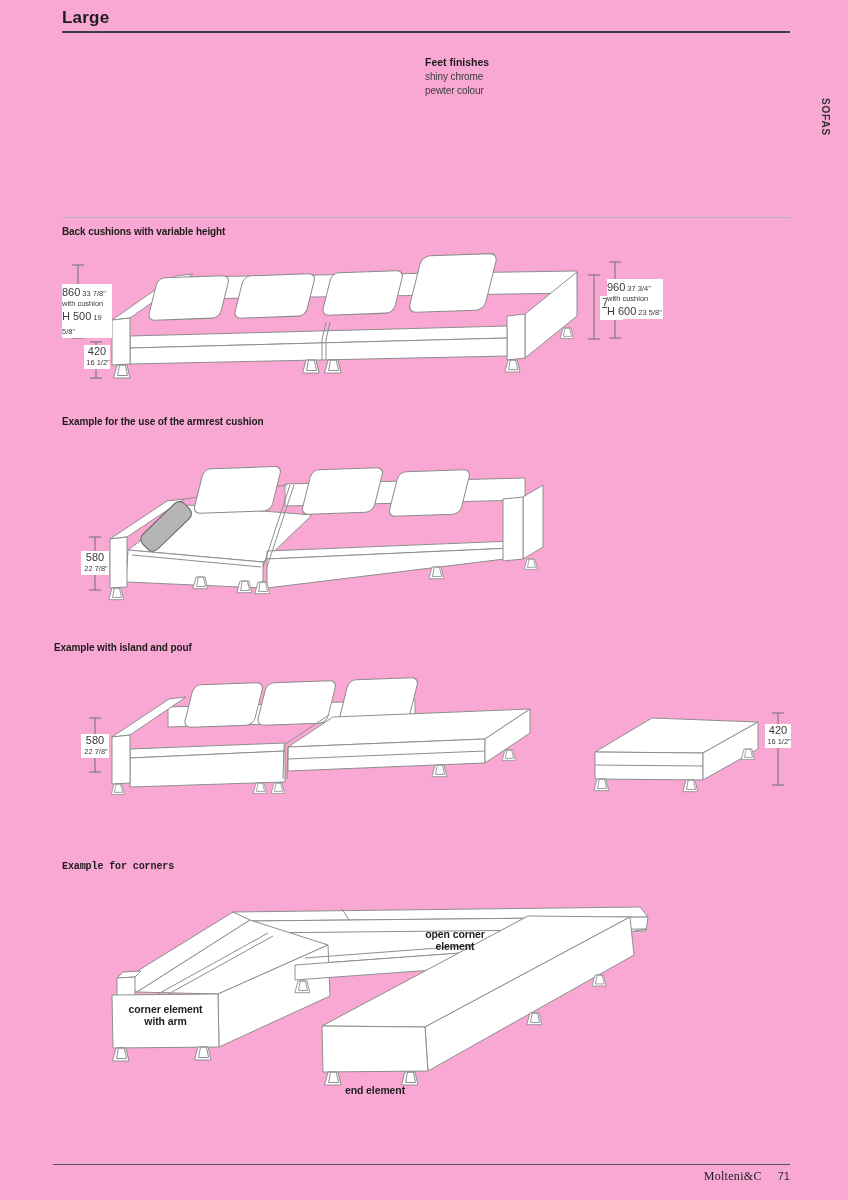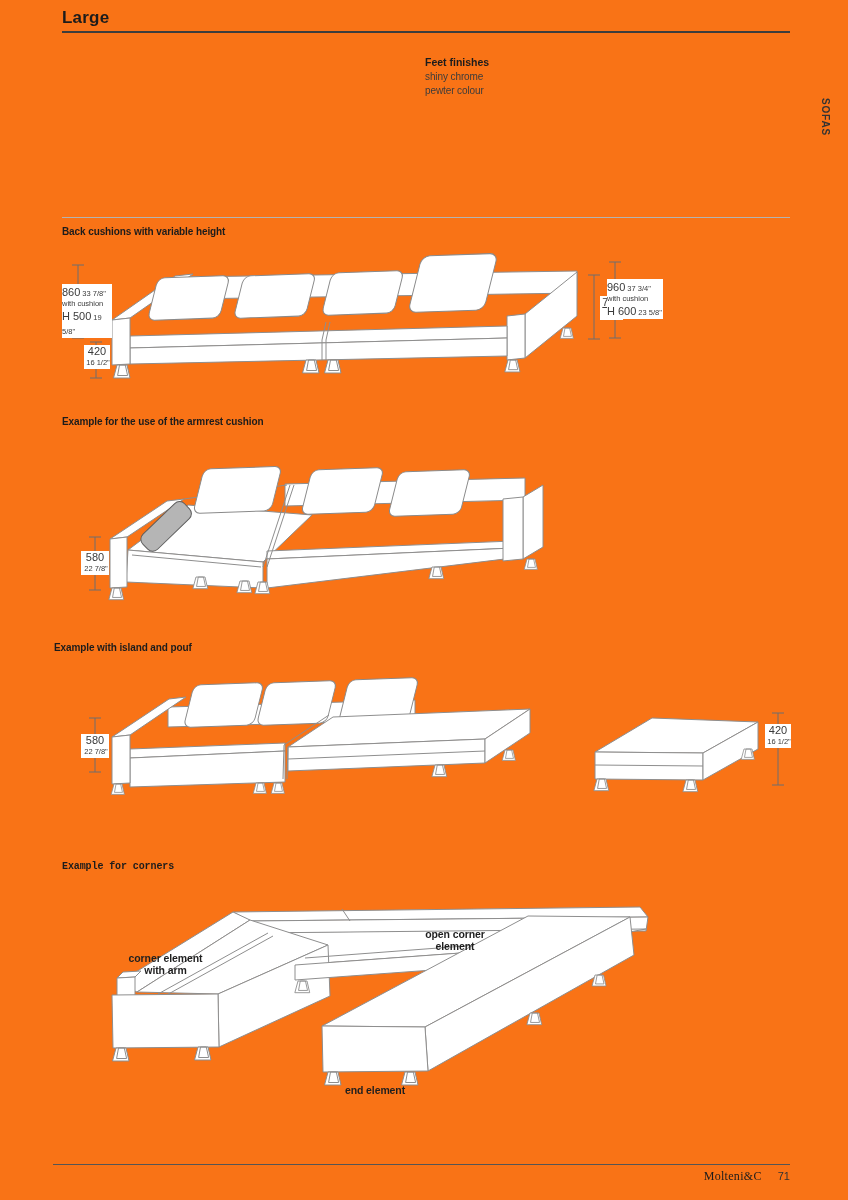--- a/index.html
+++ b/index.html
@@ -1,16 +1,16 @@
 <!DOCTYPE html>
 <html><head>
 <meta charset="utf-8">
 <style>
   html,body{margin:0;padding:0;background:#e8e8e8;}
-  #page{position:relative;width:848px;height:1200px;background:#f97316;overflow:hidden;
+  #page{position:relative;width:848px;height:1200px;background:#f9a8d4;overflow:hidden;
         font-family:"Liberation Sans", sans-serif;color:#222;}
   .abs{position:absolute;}
   .page-title{left:62px;top:8px;font-size:17px;font-weight:bold;letter-spacing:.2px;color:#1c1c1c;}
   .hrule{height:2px;background:#3d3d3d;}
   .thinrule{height:1px;background:#b3b3b3;}
   .note-h{font-size:10.5px;font-weight:bold;color:#1c1c1c;line-height:14.5px;}
   .note-t{font-size:10px;color:#3c3c3c;line-height:14.5px;letter-spacing:-0.1px;}
   .sec-h{font-size:10px;font-weight:bold;color:#1c1c1c;letter-spacing:-0.1px;}
   .vtab{left:820px;top:98px;width:16px;height:44px;}
   .vtab span{writing-mode:vertical-rl;font-size:10px;font-weight:bold;letter-spacing:.8px;color:#333;}
@@ -231,21 +231,21 @@
     <polygon class="fw" points="222,131 325,132 328,176 223,177"></polygon>
     <use href="#lg4" transform="translate(228,177)"></use>
     <use href="#lg4" transform="translate(305,177)"></use>
     <line class="ln" x1="242" y1="14" x2="250" y2="26"></line>
   </svg>
 
   <div class="abs flabel" style="left:405px;top:929px;width:100px;">
     <div>open corner</div>
     <div>element</div>
   </div>
-  <div class="abs flabel" style="left:112px;top:953px;width:107px;">
+  <div class="abs flabel" style="left:112px;top:1004px;width:107px;">
     <div>corner element</div>
     <div>with arm</div>
   </div>
   <div class="abs flabel" style="left:322px;top:1041px;width:106px;margin-top:44px;">
     <div>end element</div>
   </div>
 
   <div class="abs thinrule" style="left:53px;top:1164px;width:737px;background:#555;"></div>
   <div class="abs footer-row">
     <span class="brand">Molteni&amp;C</span>

